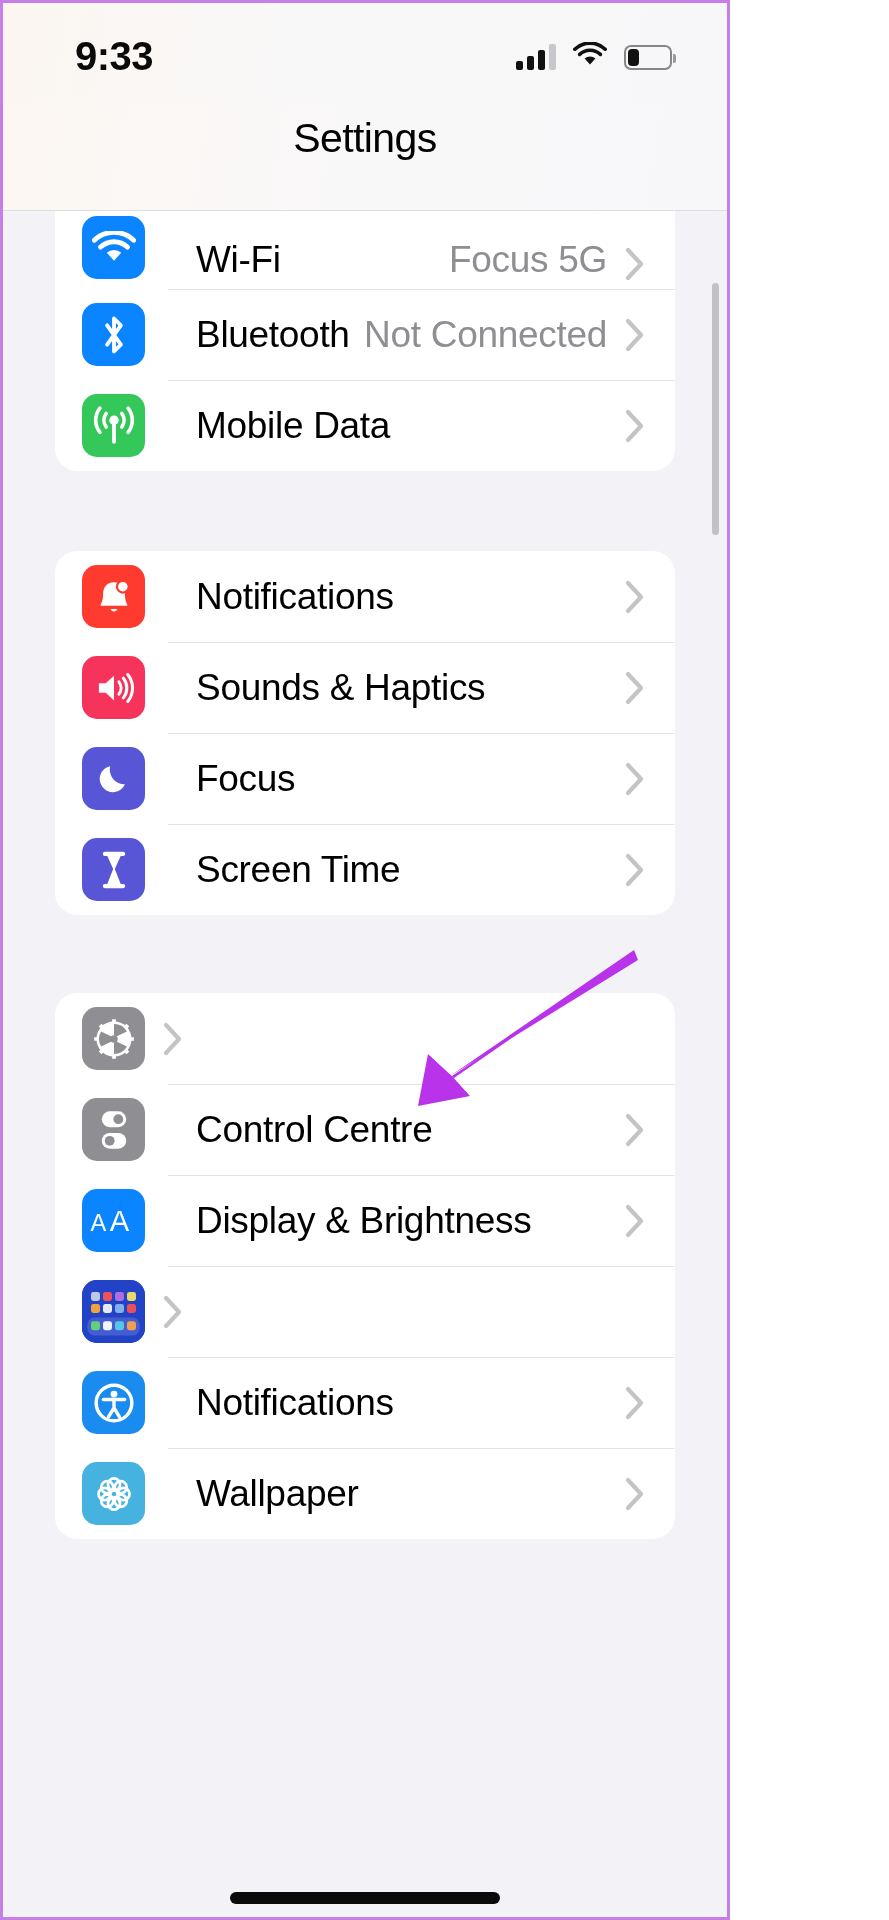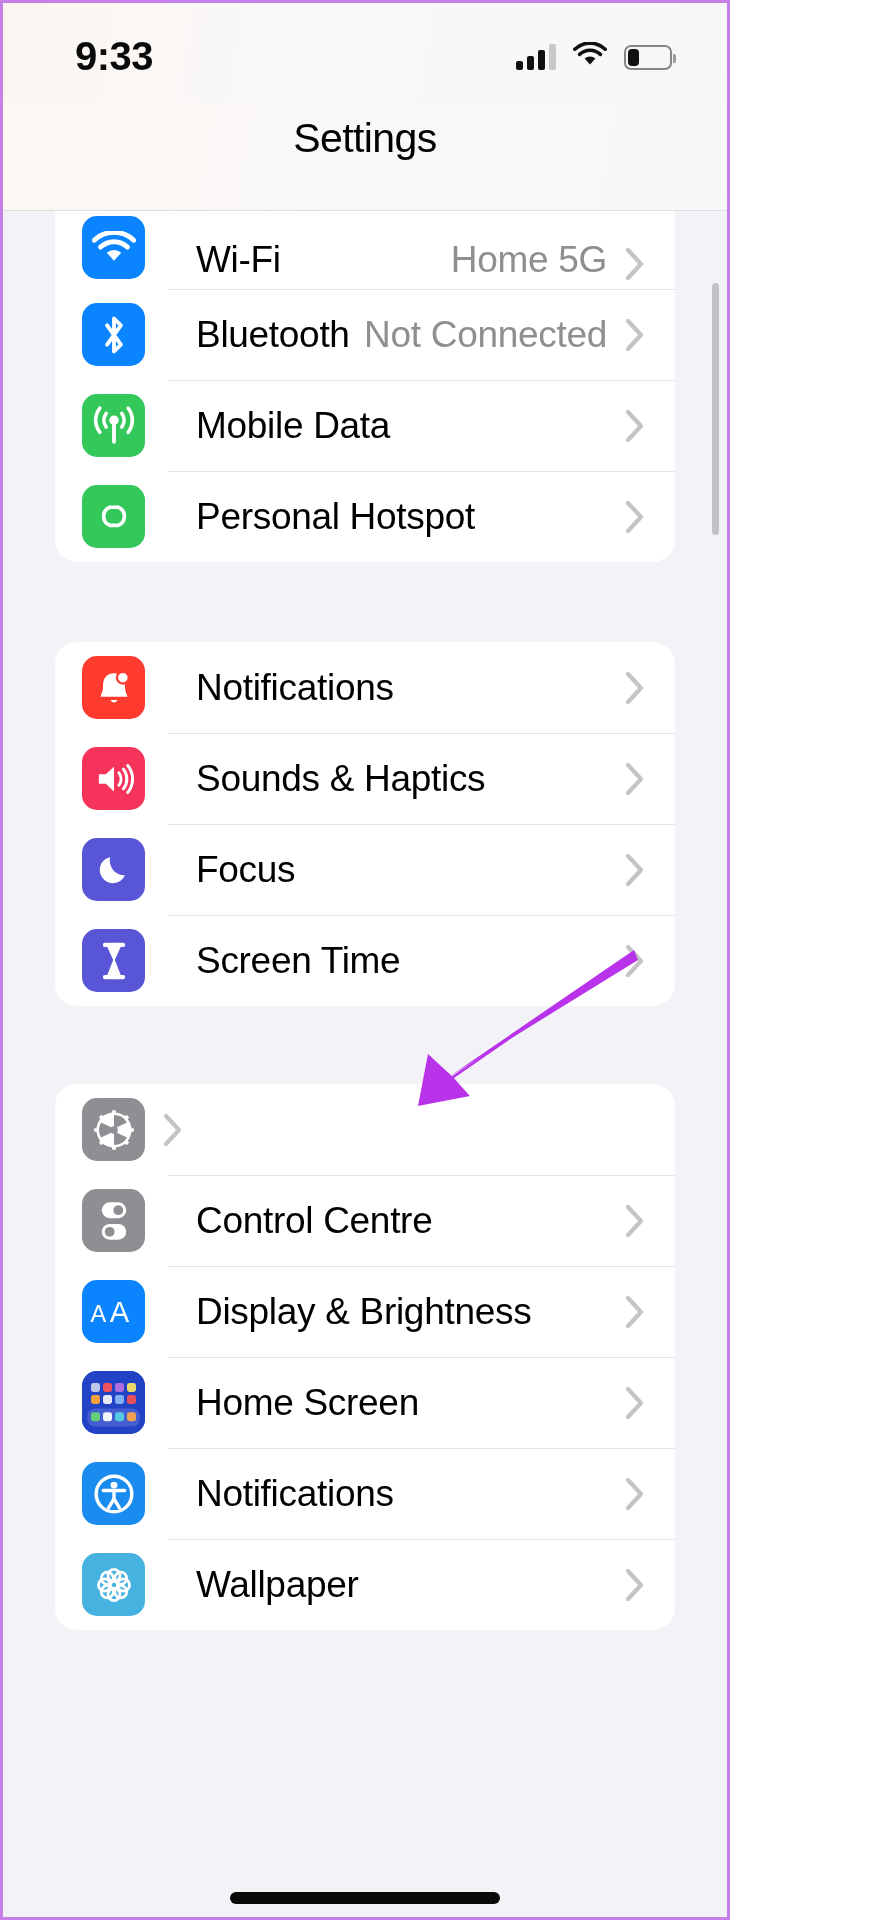--- a/index.html
+++ b/index.html
@@ -233,21 +233,21 @@
 
       <div class="row clip-top">
         <div class="ico" style="background:#0a84ff">
           <svg width="44" height="34" viewBox="0 0 34 26">
             <path d="M17 22.8 L11.4 16.6 A8.4 8.4 0 0 1 22.6 16.6 Z" fill="#fff"></path>
             <path d="M6.6 12.3 A15 15 0 0 1 27.4 12.3" stroke="#fff" stroke-width="3.8" fill="none" stroke-linecap="round"></path>
             <path d="M1.8 7 A22 22 0 0 1 32.2 7" stroke="#fff" stroke-width="3.8" fill="none" stroke-linecap="round"></path>
           </svg>
         </div>
         <div class="label">Wi-Fi</div>
-        <div class="value">Home 5G</div>
+        <div class="value">Focus 5G</div>
         <svg class="chev" viewBox="0 0 20 34">
             <path d="M3 3 L16 17 L3 31" stroke="#c4c4c6" stroke-width="4.2" fill="none" stroke-linecap="round" stroke-linejoin="round"></path>
           </svg>
       </div>
 
       <div class="row">
         <div class="ico" style="background:#0a84ff">
           <svg width="36" height="44" viewBox="0 0 24 32">
             <path d="M7 9 L17 23 L12 28 L12 4 L17 9 L7 23" stroke="#fff" stroke-width="2.8" fill="none" stroke-linejoin="round" stroke-linecap="round"></path>
           </svg>
@@ -270,33 +270,20 @@
             <path d="M25.8 2.6 A13.5 13.5 0 0 1 25.8 19.4" stroke="#fff" stroke-width="2.5" fill="none" stroke-linecap="round"></path>
           </svg>
         </div>
         <div class="label">Mobile Data</div>
         <div class="value"></div>
         <svg class="chev" viewBox="0 0 20 34">
             <path d="M3 3 L16 17 L3 31" stroke="#c4c4c6" stroke-width="4.2" fill="none" stroke-linecap="round" stroke-linejoin="round"></path>
           </svg>
       </div>
 
-      <div class="row">
-        <div class="ico" style="background:#34c759">
-          <svg width="42" height="42" viewBox="0 0 30 30">
-            <path d="M18 8 A7 7 0 0 1 18 21 L12.5 21" stroke="#fff" stroke-width="2.6" fill="none" stroke-linecap="round"></path>
-            <path d="M12 21 A7 7 0 0 1 12 8 L17.5 8" stroke="#fff" stroke-width="2.6" fill="none" stroke-linecap="round"></path>
-          </svg>
-        </div>
-        <div class="label">Personal Hotspot</div>
-        <div class="value"></div>
-        <svg class="chev" viewBox="0 0 20 34">
-            <path d="M3 3 L16 17 L3 31" stroke="#c4c4c6" stroke-width="4.2" fill="none" stroke-linecap="round" stroke-linejoin="round"></path>
-          </svg>
-      </div>
     </div>
 
     <div class="gap"></div>
 
     <div class="group">
 
       <div class="row">
         <div class="ico" style="background:#ff3b30">
           <svg width="40" height="42" viewBox="0 0 28 30">
             <path d="M14 4.5 C8.8 4.5 6.2 8.4 6.2 13 C6.2 18.2 4.4 20 4.4 21.2 L23.6 21.2 C23.6 20 21.8 18.2 21.8 13 C21.8 8.4 19.2 4.5 14 4.5 Z" fill="#fff"></path>
@@ -428,21 +415,20 @@
               <rect x="22" y="16" width="6" height="6" rx="1.6" fill="#7fb0f0"></rect>
               <rect x="30" y="16" width="6" height="6" rx="1.6" fill="#e8505c"></rect>
             </g>
             <rect x="3.5" y="25" width="35" height="12" rx="5" fill="#4a63d4" opacity="0.85"></rect>
             <rect x="6" y="27.5" width="6" height="6" rx="1.6" fill="#64d07a"></rect>
             <rect x="14" y="27.5" width="6" height="6" rx="1.6" fill="#f2f4fb"></rect>
             <rect x="22" y="27.5" width="6" height="6" rx="1.6" fill="#55c8e4"></rect>
             <rect x="30" y="27.5" width="6" height="6" rx="1.6" fill="#f0a050"></rect>
           </svg>
         </div>
-        <div class="label">Home Screen</div>
         <div class="value"></div>
         <svg class="chev" viewBox="0 0 20 34">
             <path d="M3 3 L16 17 L3 31" stroke="#c4c4c6" stroke-width="4.2" fill="none" stroke-linecap="round" stroke-linejoin="round"></path>
           </svg>
       </div>
 
       <div class="row">
         <div class="ico" style="background:#1a8cf0">
           <svg width="46" height="46" viewBox="0 0 32 32">
             <circle cx="16" cy="16" r="12.4" fill="none" stroke="#fff" stroke-width="2.4"></circle>

